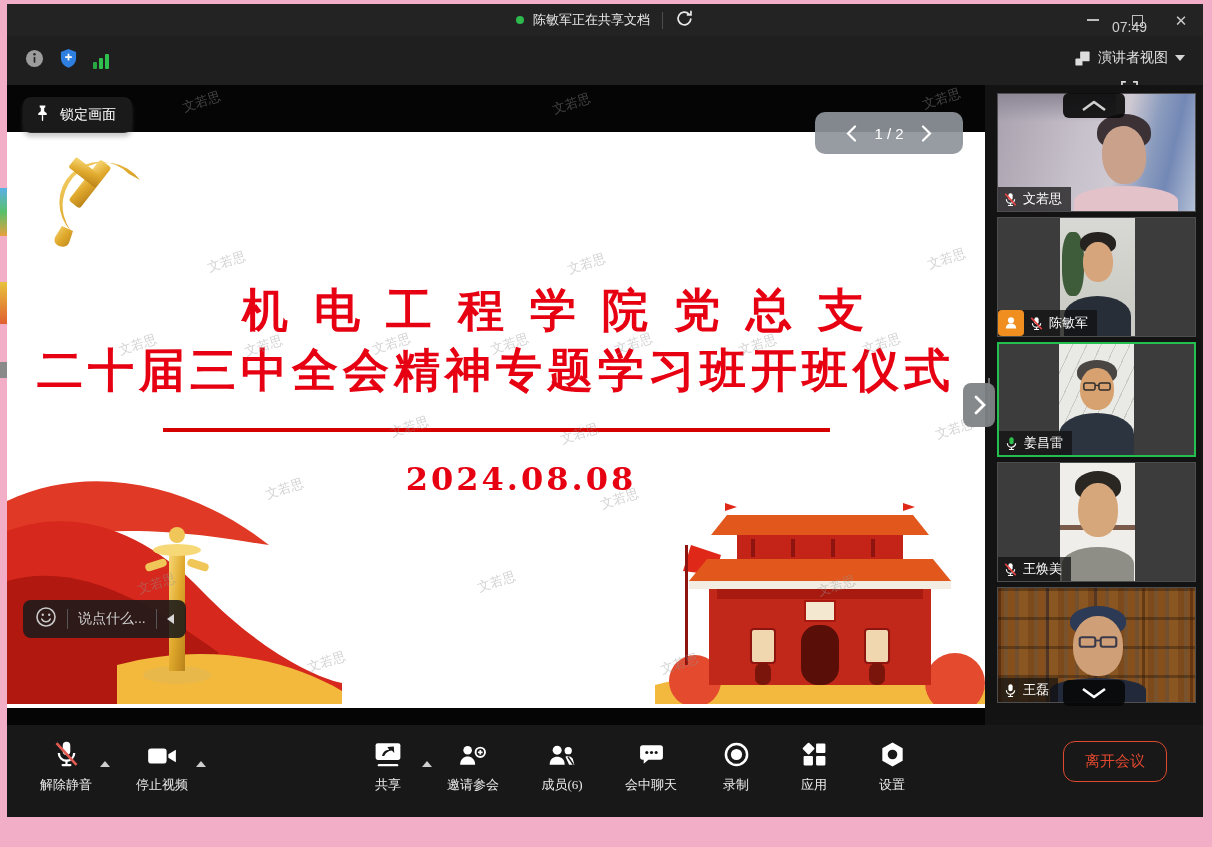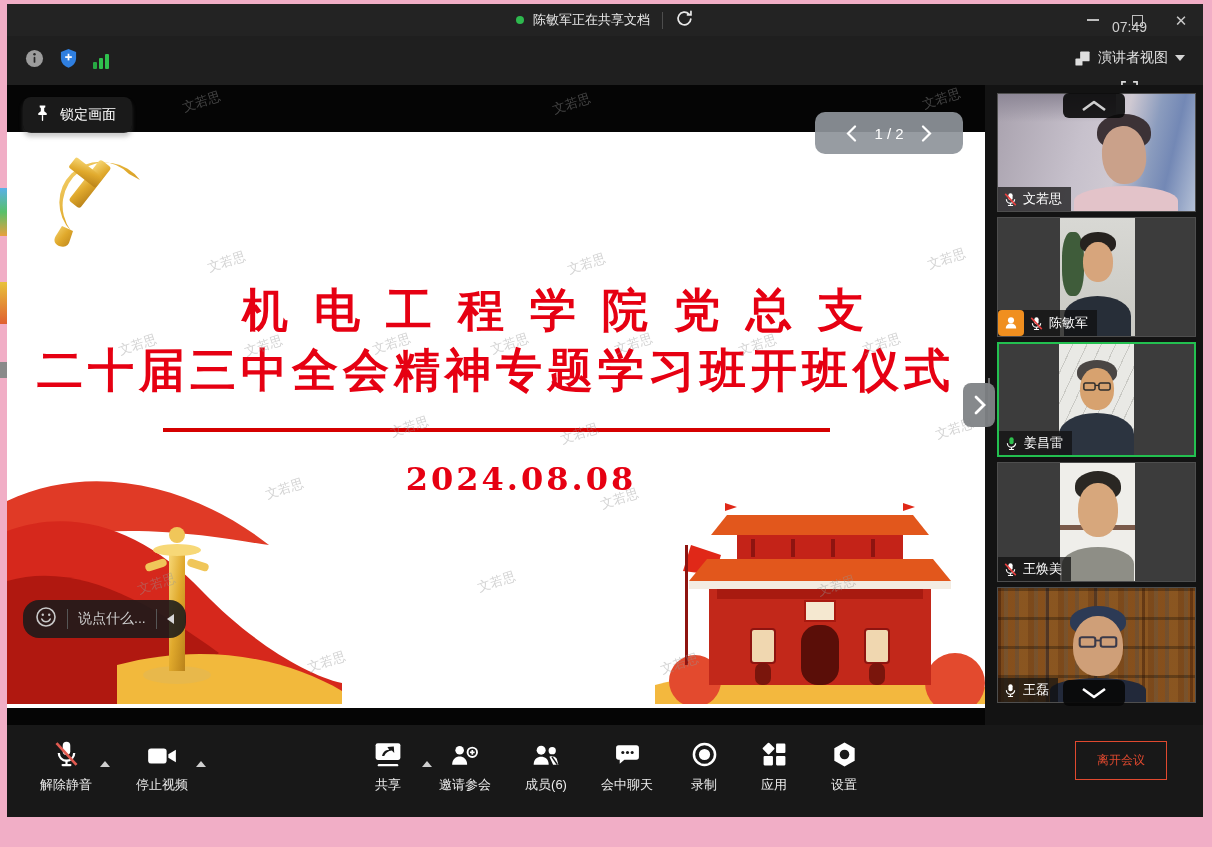--- a/index.html
+++ b/index.html
@@ -50,21 +50,21 @@
   .deco-right { position:absolute; right:0; bottom:0; }
 
   .lock-pill { position:absolute; left:16px; top:12px; height:36px; display:flex; align-items:center; gap:10px;
     background:rgba(28,28,28,.92); border-radius:8px; padding:0 16px 0 12px; color:#fff; font-size:14px;
     box-shadow:0 4px 4px rgba(110,110,110,.35); z-index:6; }
   .pagenav { position:absolute; left:808px; top:27px; width:148px; height:42px; border-radius:10px;
     background:rgba(142,148,154,.92); display:flex; align-items:center; justify-content:center; gap:17px;
     color:#fff; font-size:15px; z-index:6; }
   .pagenav svg { display:block; }
   .chat-pill { position:absolute; left:16px; top:515px; height:38px; display:flex; align-items:center; gap:10px;
-    background:rgba(26,26,26,.88); border-radius:16px; padding:0 12px; z-index:6; }
+    background:rgba(26,26,26,.88); border-radius:8px; padding:0 12px; z-index:6; }
   .chat-placeholder { color:#cfcfcf; font-size:14px; }
   .pill-sep { width:1px; height:20px; background:#565656; }
   .tri-left { width:0; height:0; border-top:5px solid transparent; border-bottom:5px solid transparent; border-right:7px solid #d8d8d8; }
   .next-btn { position:absolute; left:956px; top:298px; width:32px; height:44px; border-radius:8px;
     background:rgba(128,131,134,.95); display:flex; align-items:center; justify-content:center; z-index:7; }
 
   .wm { position:absolute; font-size:13px; color:rgba(150,150,150,.42); transform:rotate(-18deg); white-space:nowrap; z-index:5; pointer-events:none; }
 
   
   .sidebar { position:relative; width:218px; height:640px; background:#131313; }
@@ -79,28 +79,28 @@
   .glasses { position:absolute; }
   .pill { position:absolute; left:0; bottom:0; display:flex; align-items:center; gap:5px;
     background:rgba(15,15,15,.72); padding:3px 9px 3px 5px; color:#fff; font-size:13px; white-space:nowrap; z-index:3;}
   .badge { width:26px; height:26px; border-radius:4px; background:#f08f1f; display:flex; align-items:center; justify-content:center; margin:-3px 0 -3px -5px; }
   .collapse-btn { position:absolute; left:50%; transform:translateX(-50%); width:62px; height:25px;
     background:rgba(8,8,8,.9); border-radius:6px; display:flex; align-items:center; justify-content:center; z-index:8; }
 
   
   .toolbar { position:relative; height:92px; background:#181818; }
   .tools-left { position:absolute; left:30px; top:13px; display:flex; gap:38px; }
-  .tools-center { position:absolute; left:352px; top:13px; display:flex; gap:12px; }
+  .tools-center { position:absolute; left:352px; top:13px; display:flex; gap:20px;font-family:Liberation Serif, serif; }
   .tool { position:relative; display:flex; flex-direction:column; align-items:center; gap:8px;
     color:#ececec; font-size:13px; min-width:58px; }
   .iconwrap { height:30px; display:flex; align-items:flex-end; }
   .caret-up { position:absolute; right:-15px; bottom:27px; width:0; height:0;
     border-left:5px solid transparent; border-right:5px solid transparent; border-bottom:6px solid #cfcfcf; }
   .leave-btn { position:absolute; right:36px; top:16px; padding:10px 21px; border:1px solid #e0492f;
-    border-radius:0; color:#e0492f; font-size:12px; background:transparent; }
+    border-radius:12px; color:#e0492f; font-size:15px; background:transparent; }
 
   
   .frag { position:absolute; width:7px; z-index:2; }
 </style>
 </head>
 <body>
 
 <div class="frag" style="left:0;top:188px;height:48px;background:linear-gradient(#5ab0e8,#58c06a,#e8a03c);"></div>
 <div class="frag" style="left:0;top:282px;height:42px;background:linear-gradient(#e8c23c,#e06030);"></div>
 <div class="frag" style="left:0;top:362px;height:16px;background:#8a8a8a;"></div>

